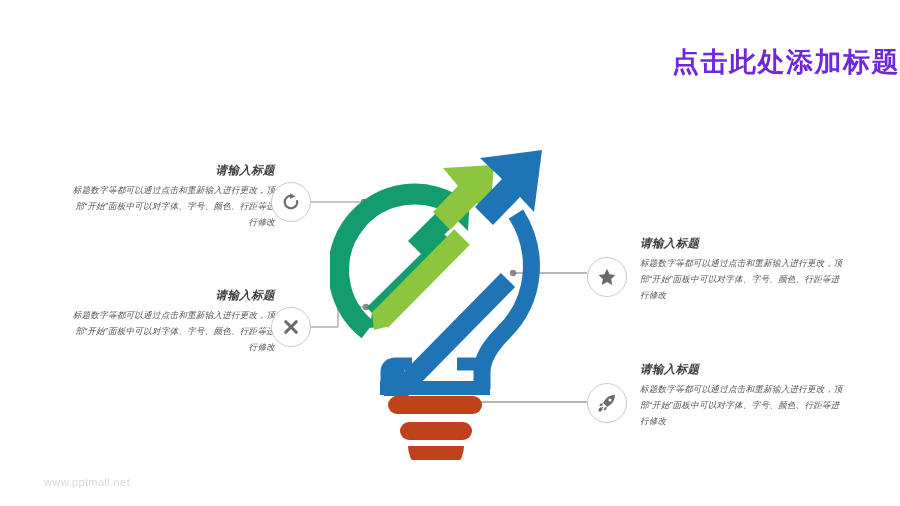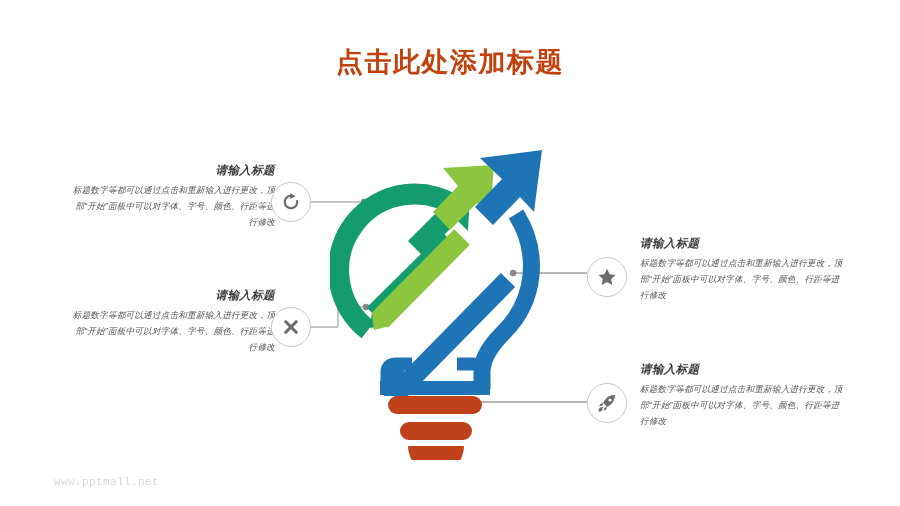--- a/index.html
+++ b/index.html
@@ -15,35 +15,35 @@
   
   .logo{
     position:absolute;right:24px;top:26px;
     font-size:27px;font-weight:bold;letter-spacing:.5px;
     color:#e3e3e3;
     font-family:"DejaVu Sans",sans-serif;
     user-select:none;
   }
   .title{
     position:absolute;left:0;right:0;top:44px;
-    text-align:center;
+    text-align:right;
     font-size:27px;font-weight:bold;
-    color:#c2410c;
+    color:#6d28d9;
     letter-spacing:1.5px;
   }
   .subtitle{
     position:absolute;left:0;right:0;top:82px;
     text-align:center;
     font-size:10px;
     color:#b3b3b3;
     letter-spacing:.8px;
   }
   .footer{
-    position:absolute;left:54px;bottom:18px;
-    font-size:11px;color:#d8d8d8;letter-spacing:.4px;font-family:Liberation Mono, monospace;
+    position:absolute;left:44px;bottom:18px;
+    font-size:11px;color:#d8d8d8;letter-spacing:.4px;
   }
 
   
   .block{position:absolute;width:205px;font-style:italic;}
   .block .bt{
     font-size:11.5px;font-weight:bold;color:#3f3f3f;
     margin-bottom:5px;letter-spacing:.4px;
   }
   .block .bd{
     font-size:8.6px;color:#555;line-height:1.85;letter-spacing:.2px;

